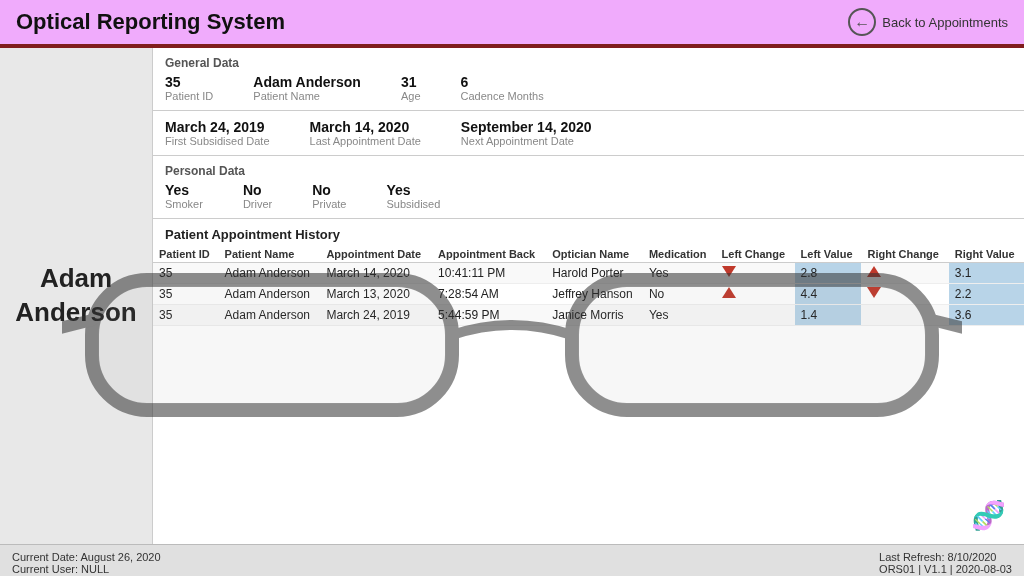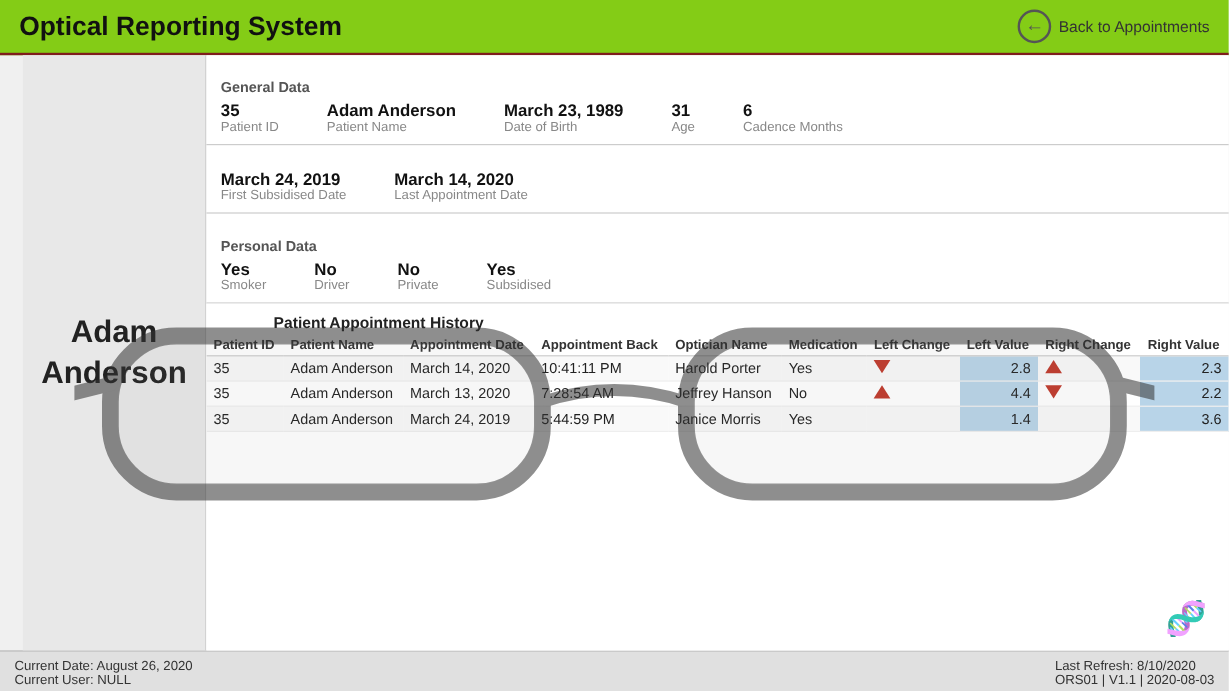--- a/index.html
+++ b/index.html
@@ -7,22 +7,22 @@
       font-family: Arial, sans-serif;
       background: #f0f0f0;
       width: 1024px;
       height: 576px;
       overflow: hidden;
       position: relative;
     }
 
     
     #header {
-      background: #84cc16;
-      border-bottom: 2px solid #7f1d1d;
+      background: #f0abfc;
+      border-bottom: 4px solid #7f1d1d;
       padding: 8px 16px;
       display: flex;
       align-items: center;
       justify-content: space-between;
     }
     #header h1 {
       font-size: 22px;
       font-weight: bold;
       color: #111;
     }
@@ -55,21 +55,20 @@
     }
 
     
     #left-panel {
       width: 153px;
       background: #e8e8e8;
       display: flex;
       align-items: center;
       justify-content: center;
       border-right: 1px solid #ccc;
-      margin-left: 19px;
     }
     #patient-name-display {
       font-size: 26px;
       font-weight: bold;
       color: #222;
       text-align: center;
       line-height: 1.3;
     }
 
     
@@ -77,21 +76,20 @@
       flex: 1;
       background: white;
       display: flex;
       flex-direction: column;
     }
 
     
     .info-section {
       border-bottom: 1px solid #ccc;
       padding: 8px 12px;
-      margin-top: 12px;
     }
     .section-title {
       font-size: 12px;
       font-weight: bold;
       color: #555;
       margin-bottom: 4px;
     }
     .info-row {
       display: flex;
       gap: 40px;
@@ -116,21 +114,20 @@
       flex: 1;
       background: white;
       padding: 6px 0;
       overflow: hidden;
     }
     .table-title {
       font-size: 13px;
       font-weight: bold;
       color: #222;
       padding: 2px 12px 4px;
-      margin-left: 44px;
     }
     table {
       width: 100%;
       border-collapse: collapse;
       font-size: 12px;
     }
     thead tr th {
       text-align: left;
       padding: 2px 6px;
       font-size: 11px;
@@ -143,21 +140,21 @@
       color: #222;
       border-bottom: 1px solid #eee;
     }
     tbody tr:nth-child(odd) {
       background: #f9f9f9;
     }
     .blue-cell {
       background: #b8d4e8;
       padding: 2px 6px;
       min-width: 40px;
-      text-align: right;
+      text-align: left;
     }
     .triangle-down {
       display: inline-block;
       width: 0;
       height: 0;
       border-left: 7px solid transparent;
       border-right: 7px solid transparent;
       border-top: 11px solid #c0392b;
     }
     .triangle-up {
@@ -243,43 +240,43 @@
       <div class="info-row">
         <div class="info-field">
           <span class="info-value">35</span>
           <span class="info-label">Patient ID</span>
         </div>
         <div class="info-field">
           <span class="info-value">Adam Anderson</span>
           <span class="info-label">Patient Name</span>
         </div>
         <div class="info-field">
-          <span class="info-value">March 23, 1989</span>
-          <span class="info-label">Date of Birth</span>
-        </div>
-        <div class="info-field">
           <span class="info-value">31</span>
           <span class="info-label">Age</span>
         </div>
         <div class="info-field">
           <span class="info-value">6</span>
           <span class="info-label">Cadence Months</span>
         </div>
       </div>
     </div>
 
     <div class="info-section">
       <div class="info-row">
         <div class="info-field">
           <span class="info-value">March 24, 2019</span>
           <span class="info-label">First Subsidised Date</span>
         </div>
         <div class="info-field">
           <span class="info-value">March 14, 2020</span>
           <span class="info-label">Last Appointment Date</span>
+        </div>
+        <div class="info-field">
+          <span class="info-value">September 14, 2020</span>
+          <span class="info-label">Next Appointment Date</span>
         </div>
       </div>
     </div>
 
     <div class="info-section">
       <div class="section-title">Personal Data</div>
       <div class="info-row">
         <div class="info-field">
           <span class="info-value">Yes</span>
           <span class="info-label">Smoker</span>
@@ -320,21 +317,21 @@
         <tr>
               <td>35</td>
               <td>Adam Anderson</td>
               <td>March 14, 2020</td>
               <td>10:41:11 PM</td>
               <td>Harold Porter</td>
               <td>Yes</td>
               <td><div class="triangle-down"></div></td>
               <td class="blue-cell">2.8</td>
               <td><div class="triangle-up"></div></td>
-              <td class="blue-cell">2.3</td>
+              <td class="blue-cell">3.1</td>
             </tr>
             <tr>
               <td>35</td>
               <td>Adam Anderson</td>
               <td>March 13, 2020</td>
               <td>7:28:54 AM</td>
               <td>Jeffrey Hanson</td>
               <td>No</td>
               <td><div class="triangle-up"></div></td>
               <td class="blue-cell">4.4</td>

